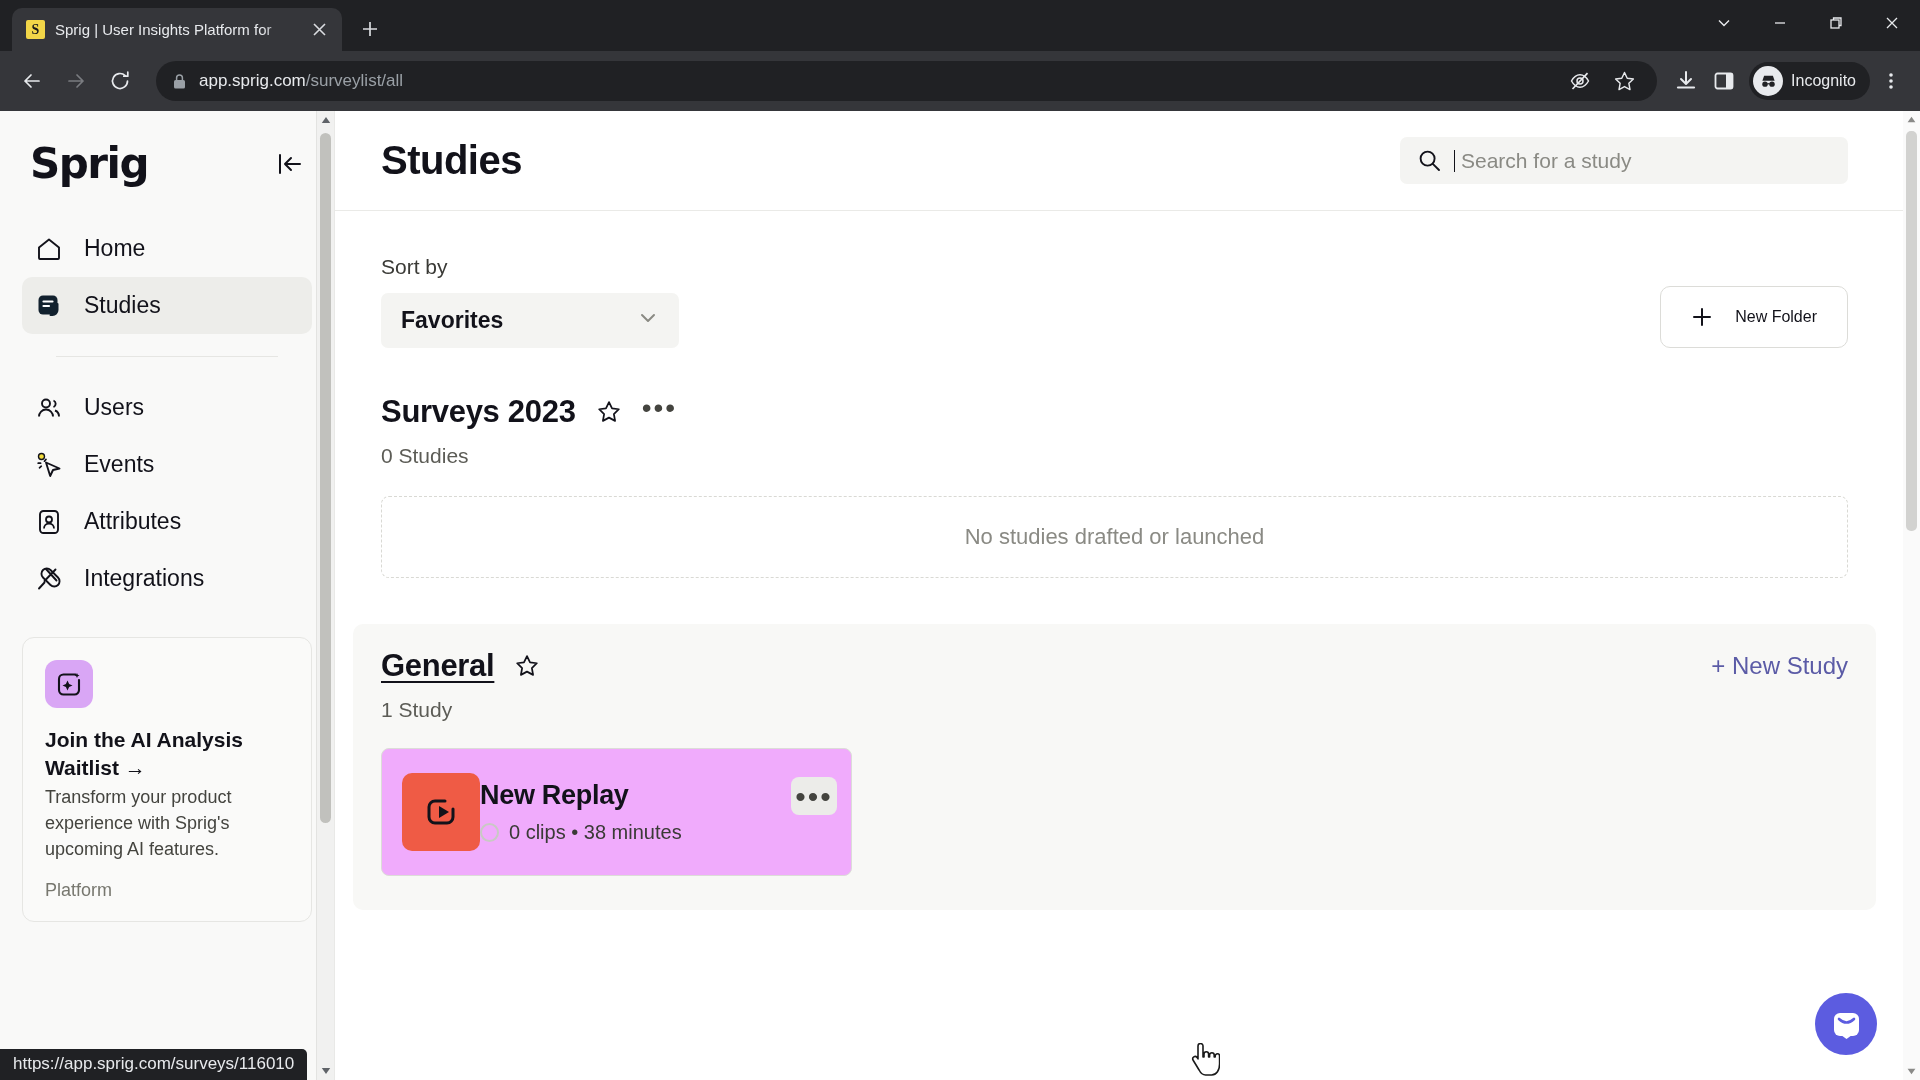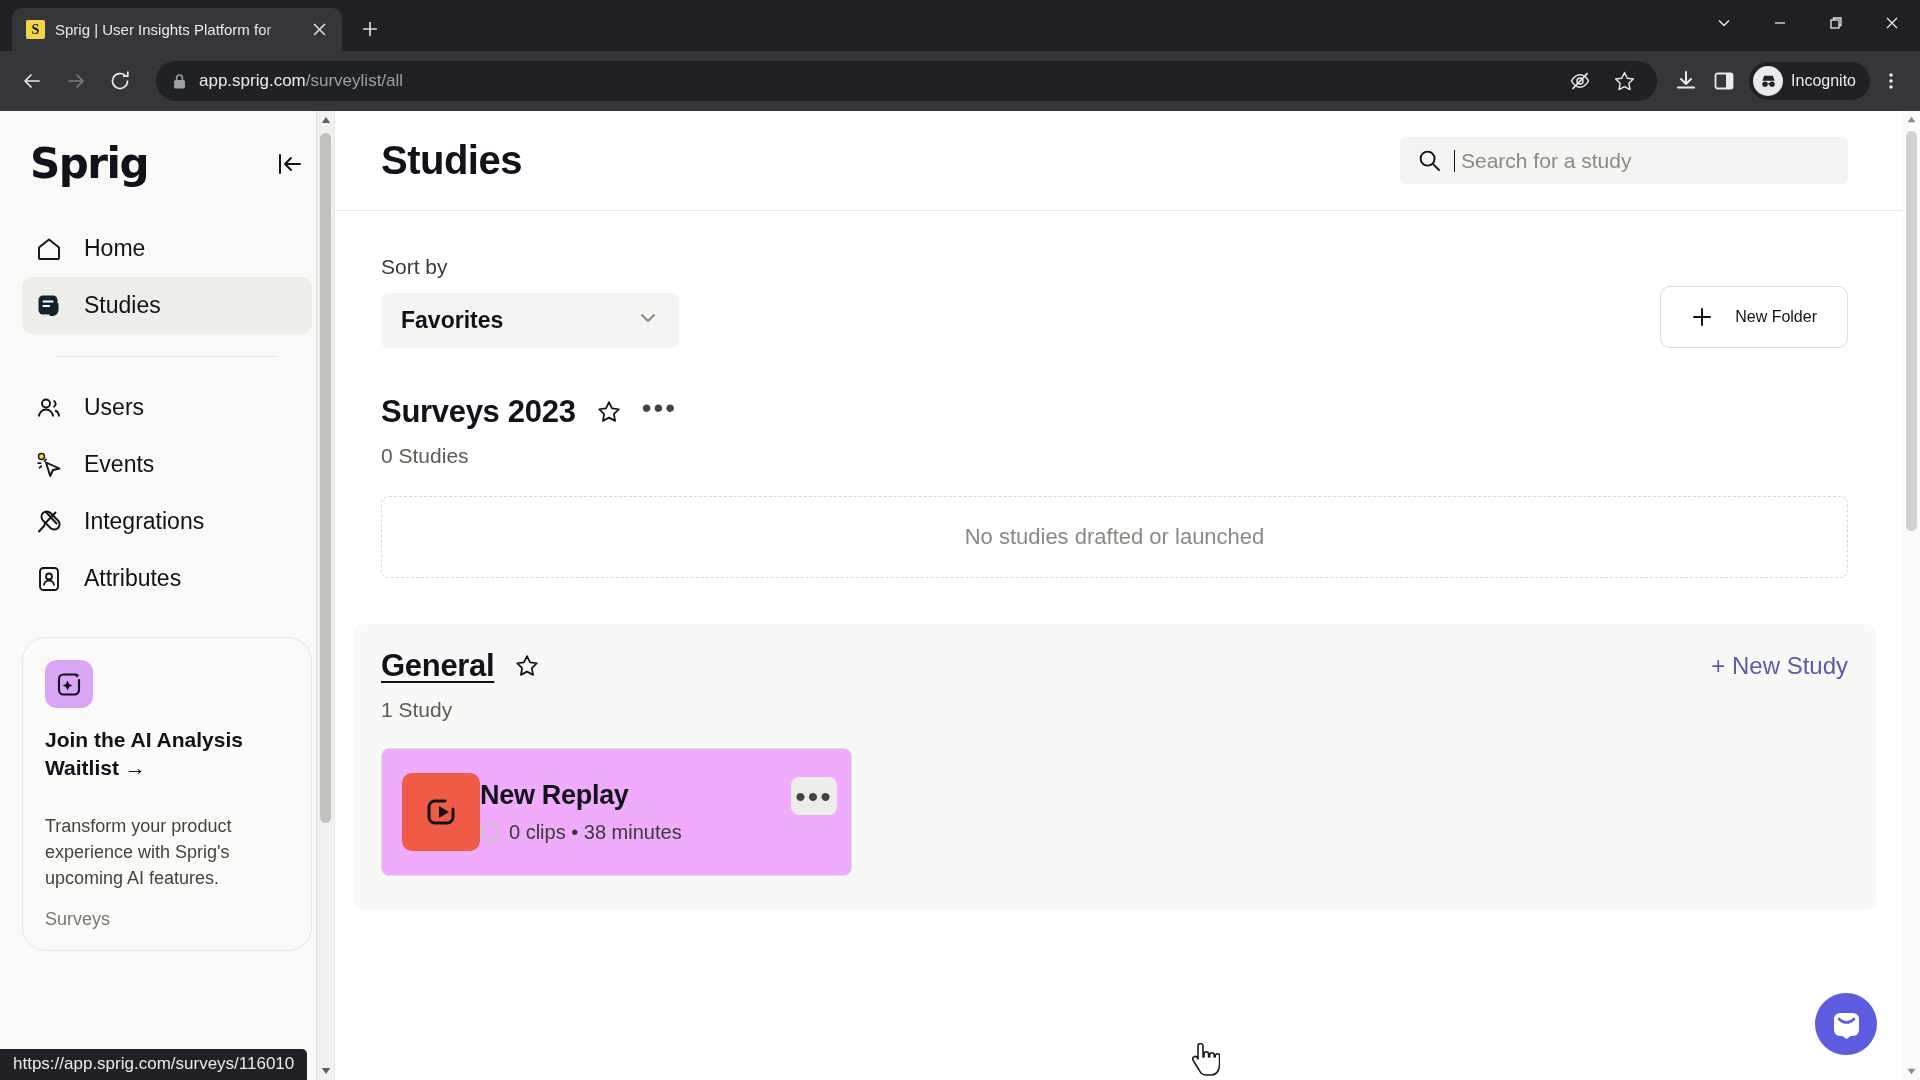--- a/index.html
+++ b/index.html
@@ -183,40 +183,40 @@
     color: #12121A;
     font-size: 23px;
   }
   .sb-item.active { background: #EDEDEA; }
   .sb-item .ico { width: 30px; height: 30px; display: flex; align-items: center; justify-content: center; flex: 0 0 30px; }
   .sb-sep { height: 1px; background: #E6E6E3; margin: 22px 34px; }
 
   .ai-card {
     margin: 30px 22px 0 22px;
     border: 1px solid #E6E6E3;
-    border-radius: 24px;
+    border-radius: 12px;
     background: #FAFAF9;
     padding: 22px 22px 20px 22px;
   }
   .ai-badge {
     width: 48px; height: 48px;
     border-radius: 12px;
     background: #D9A6F5;
     display: flex; align-items: center; justify-content: center;
     color: #12121A;
   }
   .ai-title {
     margin-top: 18px;
     font-size: 21px;
     font-weight: 700;
     color: #12121A;
     line-height: 1.35;
   }
   .ai-body {
-    margin-top: 30px;
+    margin-top: 1px;
     font-size: 18px;
     color: #44443F;
     line-height: 1.45;
   }
   .ai-dismiss {
     margin-top: 18px;
     font-size: 18px;
     color: #77776F;
   }
 
@@ -610,51 +610,51 @@
                 <path d="M3.2 12.2 h2.4 M4.5 16.8 l1.8 -1.6 M9.4 10.2 l1.6 -1.8" stroke="currentColor" stroke-width="1.7" stroke-linecap="round"></path>
                 <path d="M11 11.5 L24.5 17.5 L18 19 L15.2 25 Z" stroke="currentColor" stroke-width="1.9" fill="none" stroke-linejoin="round"></path>
               </svg>
           </span>
           <span>Events</span>
         </div>
 
         <div class="sb-item">
           <span class="ico">
             <svg width="28" height="28" viewBox="0 0 28 28">
+                <rect x="5" y="3" width="18" height="22" rx="3.5" stroke="currentColor" stroke-width="1.9" fill="none"></rect>
+                <circle cx="14" cy="11.5" r="3" stroke="currentColor" stroke-width="1.8" fill="none"></circle>
+                <path d="M9 20.5 a5 5 0 0 1 10 0" stroke="currentColor" stroke-width="1.8" fill="none"></path>
+              </svg>
+          </span>
+          <span>Attributes</span>
+        </div>
+
+        <div class="sb-item">
+          <span class="ico">
+            <svg width="28" height="28" viewBox="0 0 28 28">
                 <path d="M15.5 5 L23 12.5 a5.3 5.3 0 0 1 -7.5 7.5 L8 12.5 A5.3 5.3 0 0 1 15.5 5 Z" stroke="currentColor" stroke-width="1.9" fill="none"></path>
                 <path d="M11 4 L21.5 15.5 M20.5 4.5 L9.5 16" stroke="currentColor" stroke-width="1.9" stroke-linecap="round"></path>
                 <path d="M9.5 17.5 L4 23.5" stroke="currentColor" stroke-width="1.9" stroke-linecap="round"></path>
               </svg>
           </span>
           <span>Integrations</span>
-        </div>
-
-        <div class="sb-item">
-          <span class="ico">
-            <svg width="28" height="28" viewBox="0 0 28 28">
-                <rect x="5" y="3" width="18" height="22" rx="3.5" stroke="currentColor" stroke-width="1.9" fill="none"></rect>
-                <circle cx="14" cy="11.5" r="3" stroke="currentColor" stroke-width="1.8" fill="none"></circle>
-                <path d="M9 20.5 a5 5 0 0 1 10 0" stroke="currentColor" stroke-width="1.8" fill="none"></path>
-              </svg>
-          </span>
-          <span>Attributes</span>
         </div>
       </div>
 
       <div class="ai-card">
         <div class="ai-badge">
           <svg width="30" height="30" viewBox="0 0 30 30">
               <path d="M21.5 5.5 H9.5 A4.5 4.5 0 0 0 5 10 v11 a4.5 4.5 0 0 0 4.5 4.5 h11 A4.5 4.5 0 0 0 25 21 V11" stroke="currentColor" stroke-width="2.1" fill="none" stroke-linecap="round"></path>
               <path d="M13.5 11.5 l1.6 3.4 3.4 1.6 -3.4 1.6 -1.6 3.4 -1.6 -3.4 -3.4 -1.6 3.4 -1.6 Z" fill="currentColor"></path>
               <path d="M23 4 l.8 1.7 1.7 .8 -1.7 .8 -.8 1.7 -.8 -1.7 -1.7 -.8 1.7 -.8 Z" fill="currentColor"></path>
             </svg>
         </div>
         <div class="ai-title">Join the AI Analysis Waitlist →</div>
         <div class="ai-body">Transform your product experience with Sprig's upcoming AI features.</div>
-        <div class="ai-dismiss">Surveys</div>
+        <div class="ai-dismiss">Platform</div>
       </div>
 
       <div class="sb-scrollbar">
         <div class="sb-sb-up">
           <svg width="10" height="8" viewBox="0 0 10 8">
               <path d="M5 1 L9.2 7 H0.8 Z" fill="currentColor"></path>
             </svg>
         </div>
         <div class="sb-sb-thumb"></div>
         <div class="sb-sb-down">

